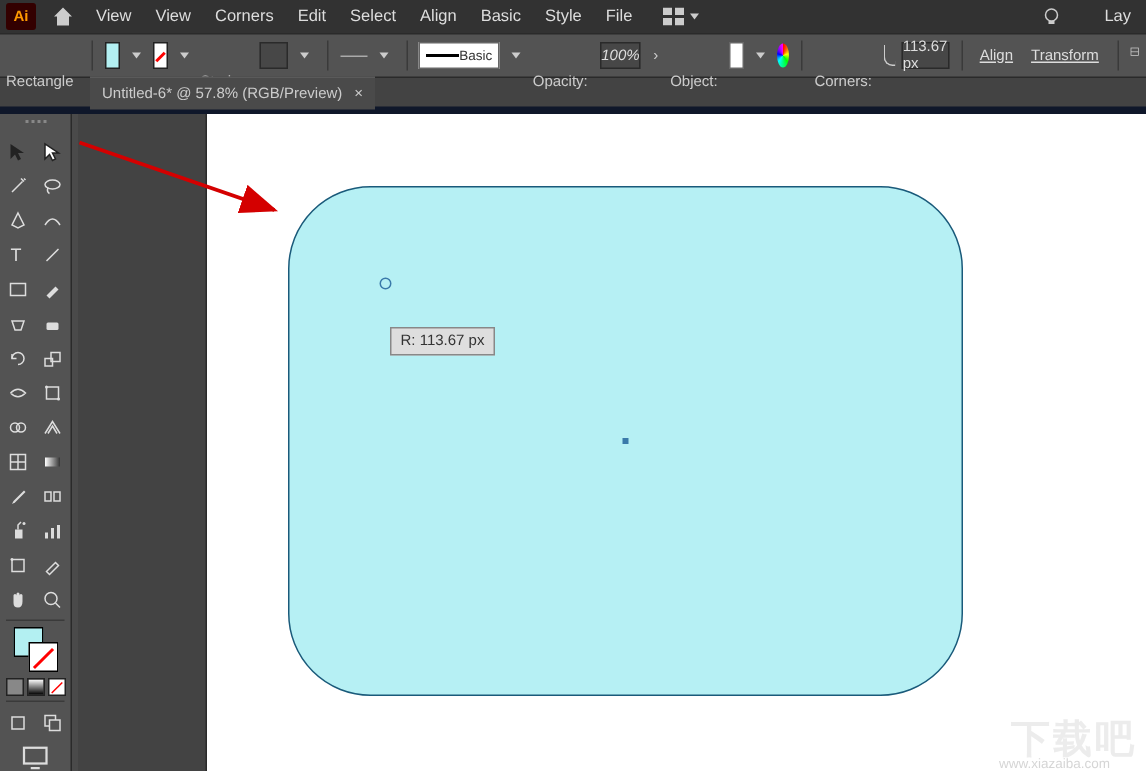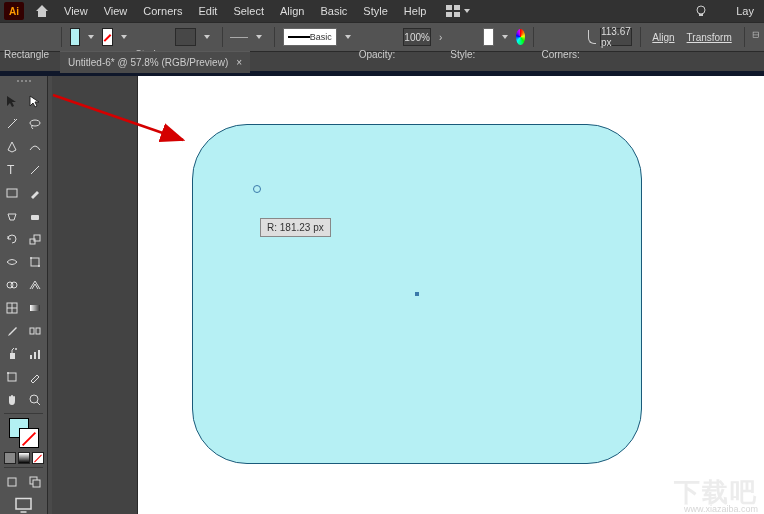--- a/index.html
+++ b/index.html
@@ -19,21 +19,21 @@
   .swatch.cyan { background: #b3f0f2; }
   .swatch.none { background: #fff; position: relative; }
   .swatch.none::after { content: ""; position: absolute; left: 0; right: 0; top: 50%; border-top: 2px solid #ff0000; transform: rotate(-45deg); }
   .dd-arrow { width: 0; height: 0; border-left: 3px solid transparent; border-right: 3px solid transparent; border-top: 4px solid #ccc; margin: 0 4px; }
   .stroke-width { width: 36px; height: 18px; background: #474747; border: 1px solid #2a2a2a; display: flex; align-items: center; justify-content: center; }
   .divider { width: 1px; height: 20px; background: #3a3a3a; margin: 0 4px; }
   .pt-box { display: flex; align-items: center; height: 18px; }
   .pt-box .line { width: 18px; height: 1px; background: #aaa; }
   .brush-def { width: 60px; height: 18px; background: #fff; border: 1px solid #666; display: flex; align-items: center; padding: 0 4px; color: #333; font-size: 9px; justify-content: flex-end; }
   .brush-def .bline { height: 2px; background: #000; width: 22px; }
-  .opacity-val { width: 38px; height: 18px; background: #474747; border: 1px solid #2a2a2a; display: flex; align-items: center; justify-content: center; }
+  .opacity-val { width: 38px; height: 18px; background: #474747; border: 1px solid #2a2a2a; display: flex; align-items: center; justify-content: center; font-style: italic; }
   .style-swatch { width: 18px; height: 18px; background: #fff; border: 1px solid #666; }
   .recolor-icon { width: 16px; height: 16px; border-radius: 50%; background: conic-gradient(#ff0000 0deg, #ffff00 72deg, #00ff00 144deg, #00ffff 216deg, #0000ff 288deg, #ff00ff 360deg); }
   .corner-val { width: 48px; height: 18px; background: #474747; border: 1px solid #2a2a2a; display: flex; align-items: center; justify-content: center; }
   .cb-btn { padding: 2px 4px; text-decoration: underline; }
   
   .tabbar { height: 24px; background: #434343; display: flex; align-items: center; padding-left: 60px; color: #ccc; font-size: 10px; border-bottom: 5px solid #0f172a; }
   .doc-tab { background: #4a4a4a; padding: 4px 8px; height: 22px; display: flex; align-items: center; gap: 8px; border-top: 1px solid #5a5a5a; }
   .tab-close { font-size: 10px; color: #ccc; cursor: pointer; }
   
   .toolbox { position: absolute; left: 0; top: 76px; width: 48px; background: #535353; border-right: 1px solid #2a2a2a; padding: 4px 2px; }
@@ -63,41 +63,41 @@
   .corner-widget { position: absolute; width: 8px; height: 8px; border: 1px solid #3a7aaa; border-radius: 50%; background: transparent; }
   .cw-tl { top: 60px; left: 60px; }
   .center-dot { position: absolute; top: 50%; left: 50%; width: 4px; height: 4px; background: #3a7aaa; transform: translate(-50%,-50%); }
   
   .radius-tooltip { position: absolute; left: 122px; top: 142px; background: #dedede; border: 1px solid #888; padding: 3px 6px; font-size: 10px; color: #333; }
   
   .arrow-overlay { position: absolute; left: 48px; top: 90px; pointer-events: none; }
   .arrow-overlay svg { width: 150px; height: 60px; }
   
   .watermark { position: absolute; right: 6px; bottom: 4px; font-size: 26px; font-weight: bold; color: rgba(200,200,200,0.35); letter-spacing: 2px; font-family: "Microsoft YaHei", Arial; }
-  .watermark-url { position: absolute; right: 6px; bottom: 0; font-size: 9px; color: rgba(150,150,150,0.4); }
+  .watermark-url { position: absolute; right: 24px; bottom: 0; font-size: 9px; color: rgba(150,150,150,0.4); }
 </style>
 </head>
 <body>
 
 <div class="menubar">
   <div class="app-logo">Ai</div>
   <div class="home-icon">
     <svg viewBox="0 0 16 16">
         <path d="M2 8 L8 2 L14 8 L12 8 L12 14 L4 14 L4 8 Z" fill="#ccc"></path>
       </svg>
   </div>
   <div class="menu-item">View</div>
   <div class="menu-item">View</div>
   <div class="menu-item">Corners</div>
   <div class="menu-item">Edit</div>
   <div class="menu-item">Select</div>
   <div class="menu-item">Align</div>
   <div class="menu-item">Basic</div>
   <div class="menu-item">Style</div>
-  <div class="menu-item">Help</div>
+  <div class="menu-item">File</div>
   <div class="menu-extra">
     <svg width="14" height="12" viewBox="0 0 14 12">
         <rect x="0" y="0" width="6" height="5" fill="#ccc"></rect>
         <rect x="8" y="0" width="6" height="5" fill="#ccc"></rect>
         <rect x="0" y="7" width="6" height="5" fill="#ccc"></rect>
         <rect x="8" y="7" width="6" height="5" fill="#ccc"></rect>
       </svg>
     <div class="dd-arrow"></div>
   </div>
   <div class="menubar-right">
@@ -128,21 +128,21 @@
   <div class="dd-arrow"></div>
   <div class="divider"></div>
   <div class="brush-def">
     <div class="bline"></div>
       <span>Basic</span>
   </div>
   <div class="dd-arrow"></div>
   <span class="cb-label">Opacity:</span>
   <div class="opacity-val">100%</div>
   <div style="width:6px;height:10px;color:#ccc;margin:0 4px;">›</div>
-  <span class="cb-label">Style:</span>
+  <span class="cb-label">Object:</span>
   <div class="style-swatch"></div>
   <div class="dd-arrow"></div>
   <div class="recolor-icon"></div>
   <div class="divider"></div>
   <span class="cb-label">Corners:</span>
   <div style="width:14px;height:14px;border-left:1px solid #ccc;border-bottom:1px solid #ccc;border-bottom-left-radius:6px;"></div>
   <div class="corner-val">113.67 px</div>
   <div class="divider"></div>
   <span class="cb-btn">Align</span>
   <span class="cb-btn">Transform</span>
@@ -390,21 +390,21 @@
 
 </div>
 
 <div class="panel-dock"></div>
 
 <div class="canvas-area">
   <div class="rounded-rect">
     <div class="corner-widget cw-tl"></div>
     <div class="center-dot"></div>
   </div>
-  <div class="radius-tooltip">R: 181.23 px</div>
+  <div class="radius-tooltip">R: 113.67 px</div>
 </div>
 
 <div class="arrow-overlay">
   <svg viewBox="0 0 150 60">
     <defs>
         <marker id="ah" markerWidth="10" markerHeight="8" refX="9" refY="4" orient="auto">
           <path d="M0 0 L10 4 L0 8 Z" fill="#d40000"></path>
         </marker>
       </defs>
     <line x1="5" y1="5" x2="135" y2="50" stroke="#d40000" stroke-width="2.5" marker-end="url(#ah)"></line>

